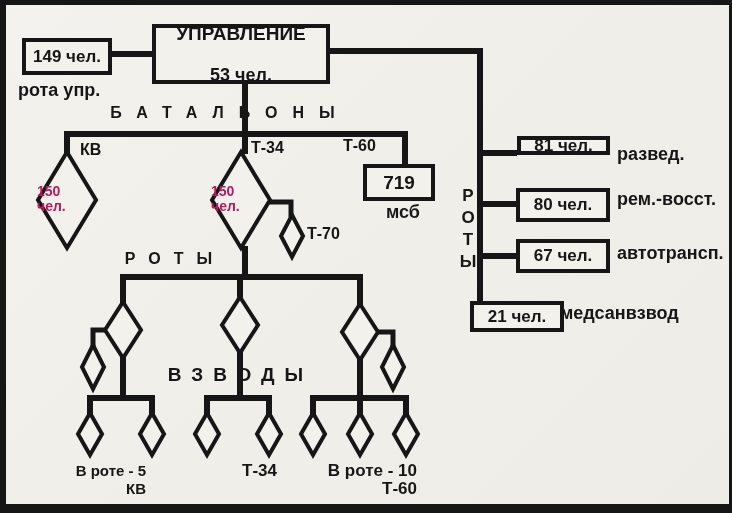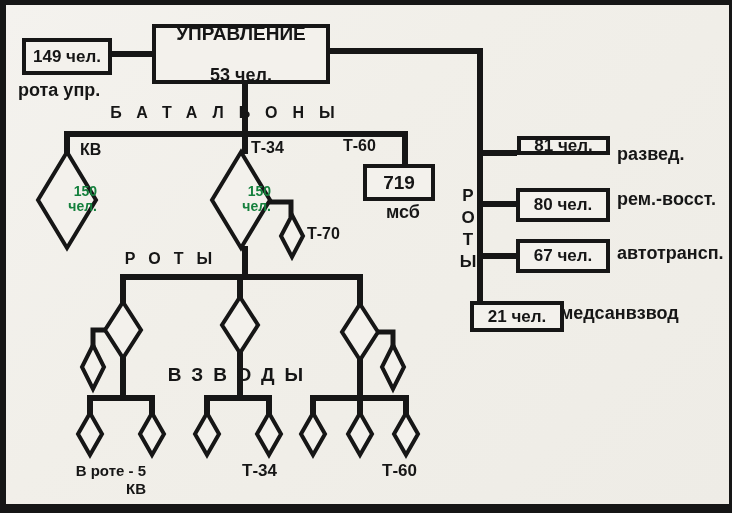--- a/index.html
+++ b/index.html
@@ -24,21 +24,21 @@
     display:flex;align-items:center;justify-content:center;
     flex-direction:column;
     color:#161616;font-weight:bold;
   }
   .lbl{color:#161616;font-weight:bold;white-space:nowrap;}
   .hdr{color:#161616;font-weight:bold;text-align:center;white-space:nowrap;}
   .ctr{text-align:center;}
   .rgt{text-align:right;}
   .vletters{display:flex;flex-direction:column;align-items:center;
     color:#161616;font-weight:bold;font-size:17px;line-height:22px;}
-  .dtext{color:#15803d;font-weight:bold;font-size:14px;line-height:15px;text-align:right;}
+  .dtext{color:#be185d;font-weight:bold;font-size:14px;line-height:15px;text-align:left;}
 </style>
 </head>
 <body>
 
 <div class="frame"></div>
 
 <svg class="lines" viewBox="0 0 732 513">
   <g stroke="#161616" stroke-width="6" fill="none">
     <path d="M111 54 H152"></path>
     <path d="M330 51 H480 V301"></path>
@@ -154,14 +154,15 @@
 <div class="abs lbl" style="left:560px;top:303px;font-size:18px;">медсанвзвод</div>
 
 <div class="abs lbl rgt" style="left:36px;top:462px;width:110px;font-size:15px;line-height:18px;">
   <div>В роте - 5</div>
   <div>КВ</div>
 </div>
 <div class="abs lbl rgt" style="left:167px;top:462px;width:110px;font-size:17px;line-height:18px;">
   <div>Т-34</div>
 </div>
 <div class="abs lbl rgt" style="left:307px;top:462px;width:110px;font-size:17px;line-height:18px;">
+  <div>В роте - 10</div>
   <div>Т-60</div>
 </div>
 
 </body></html>

